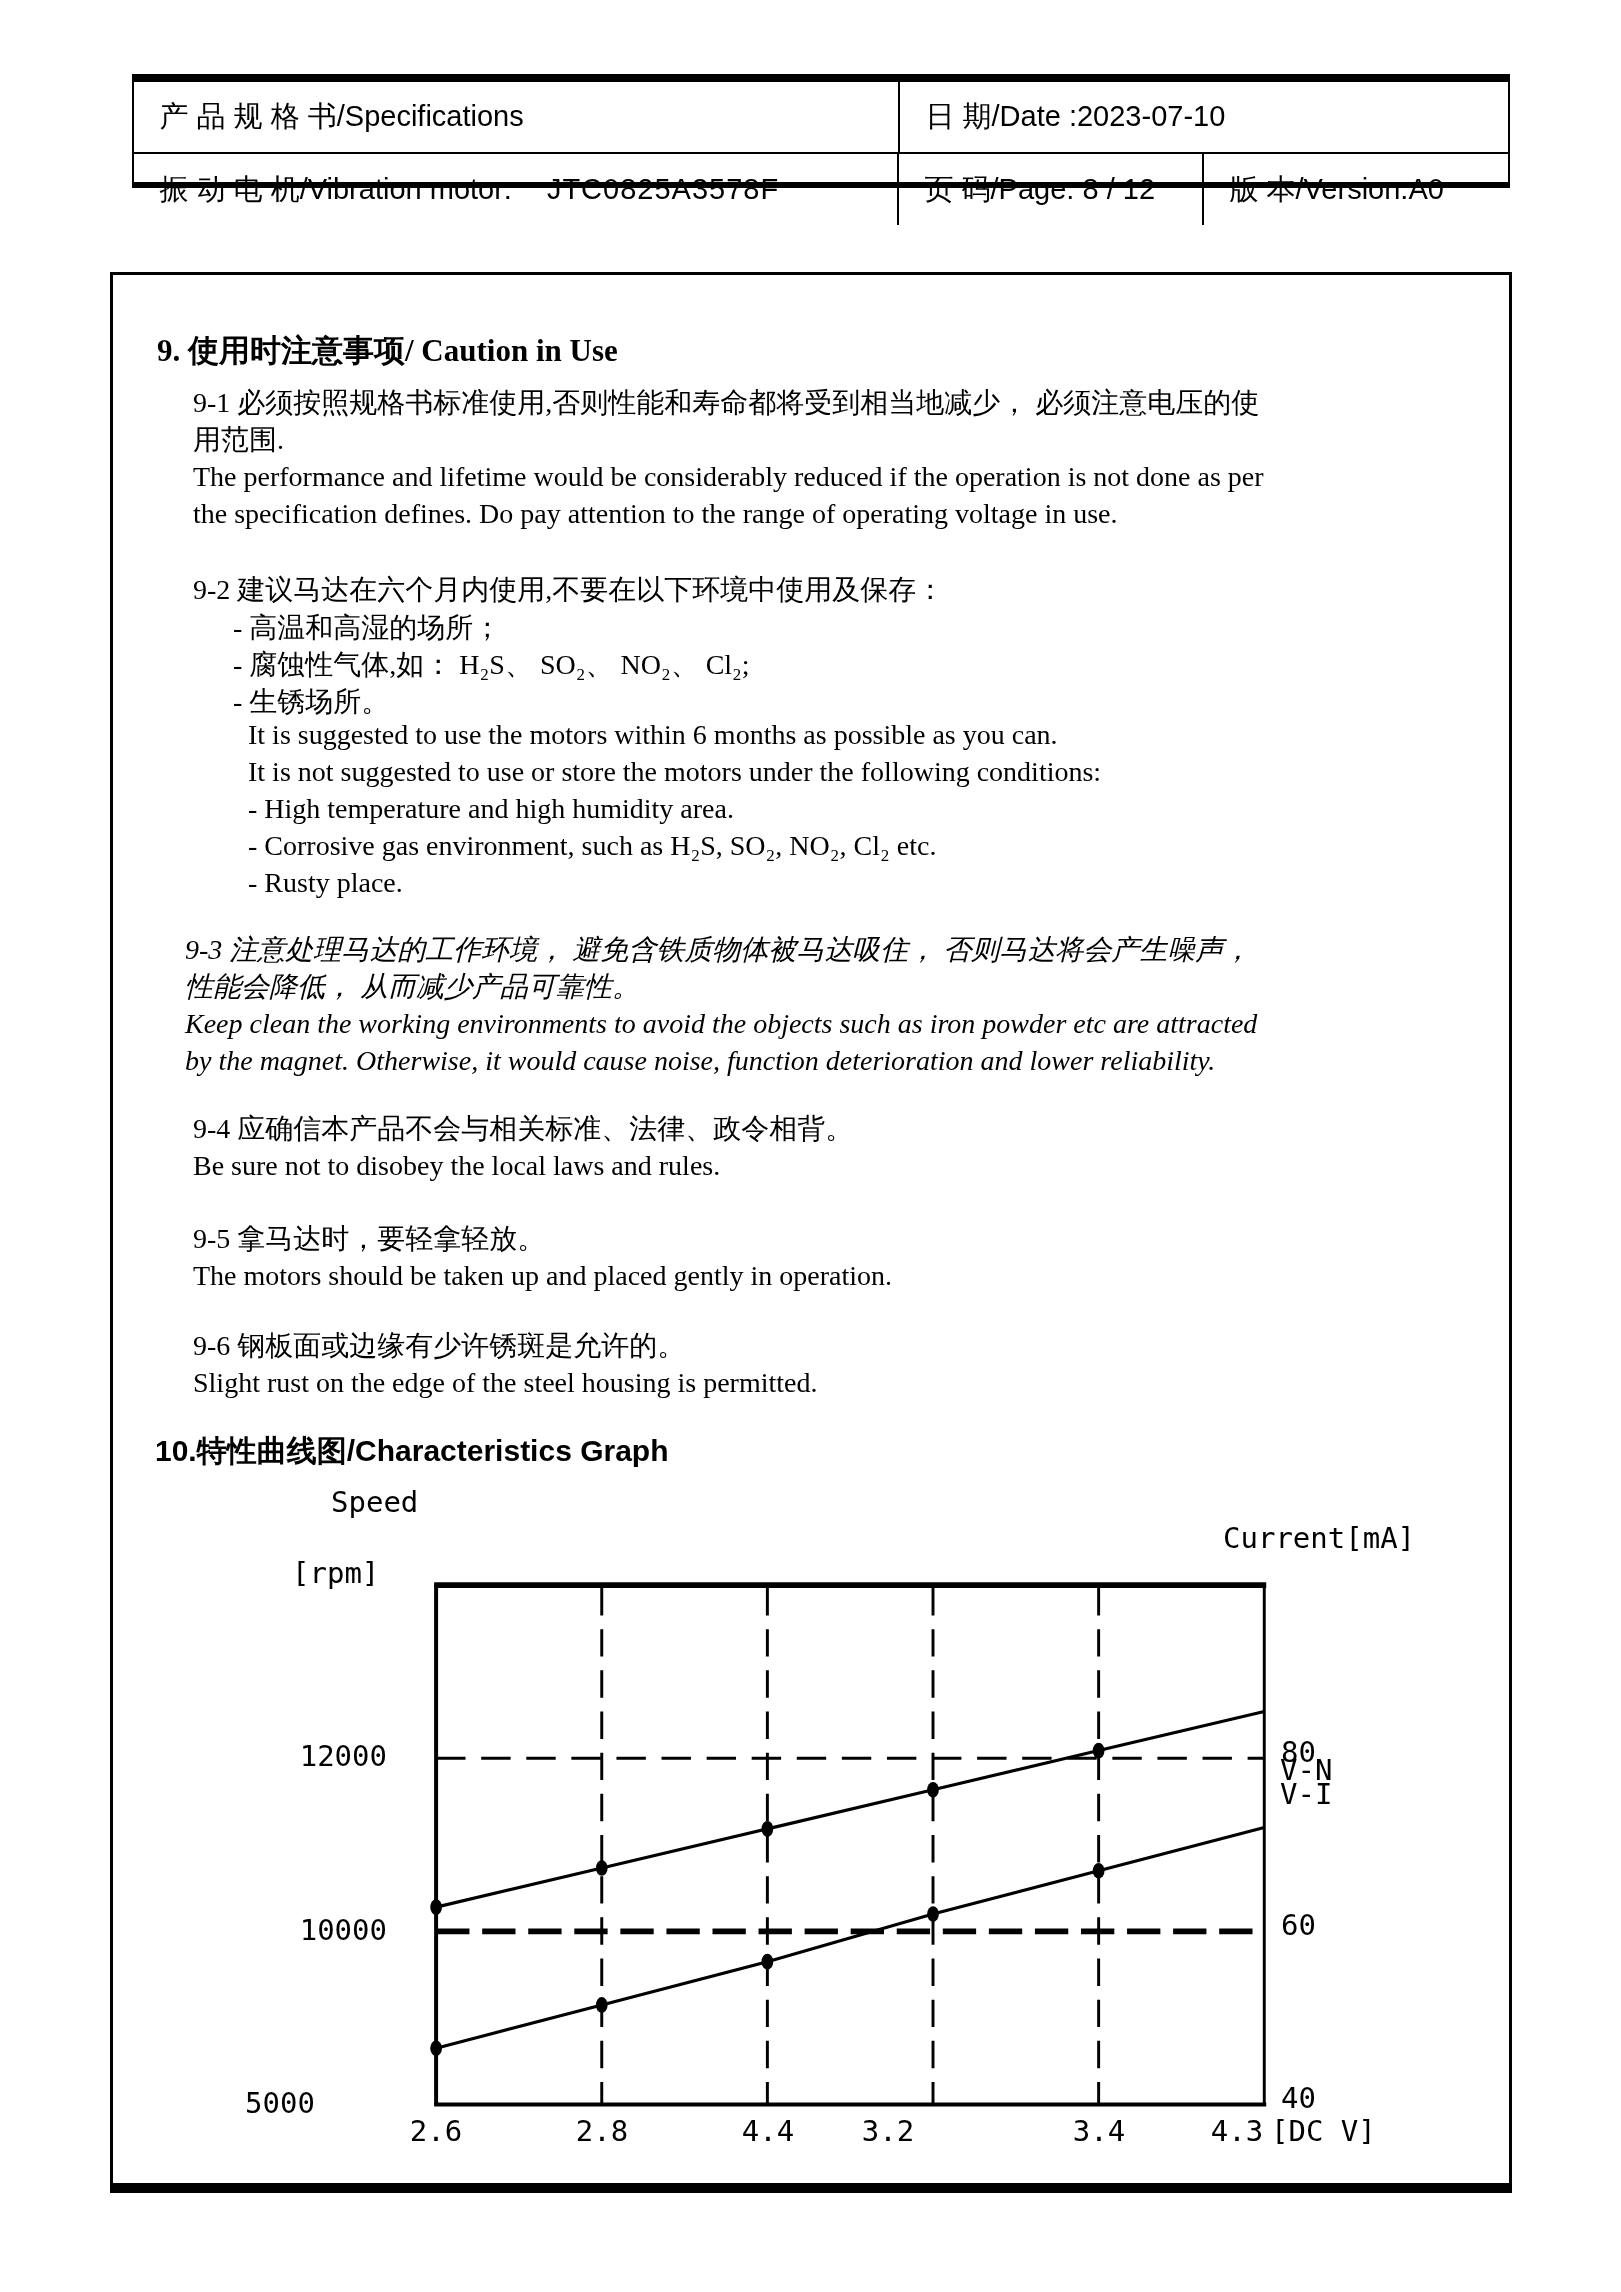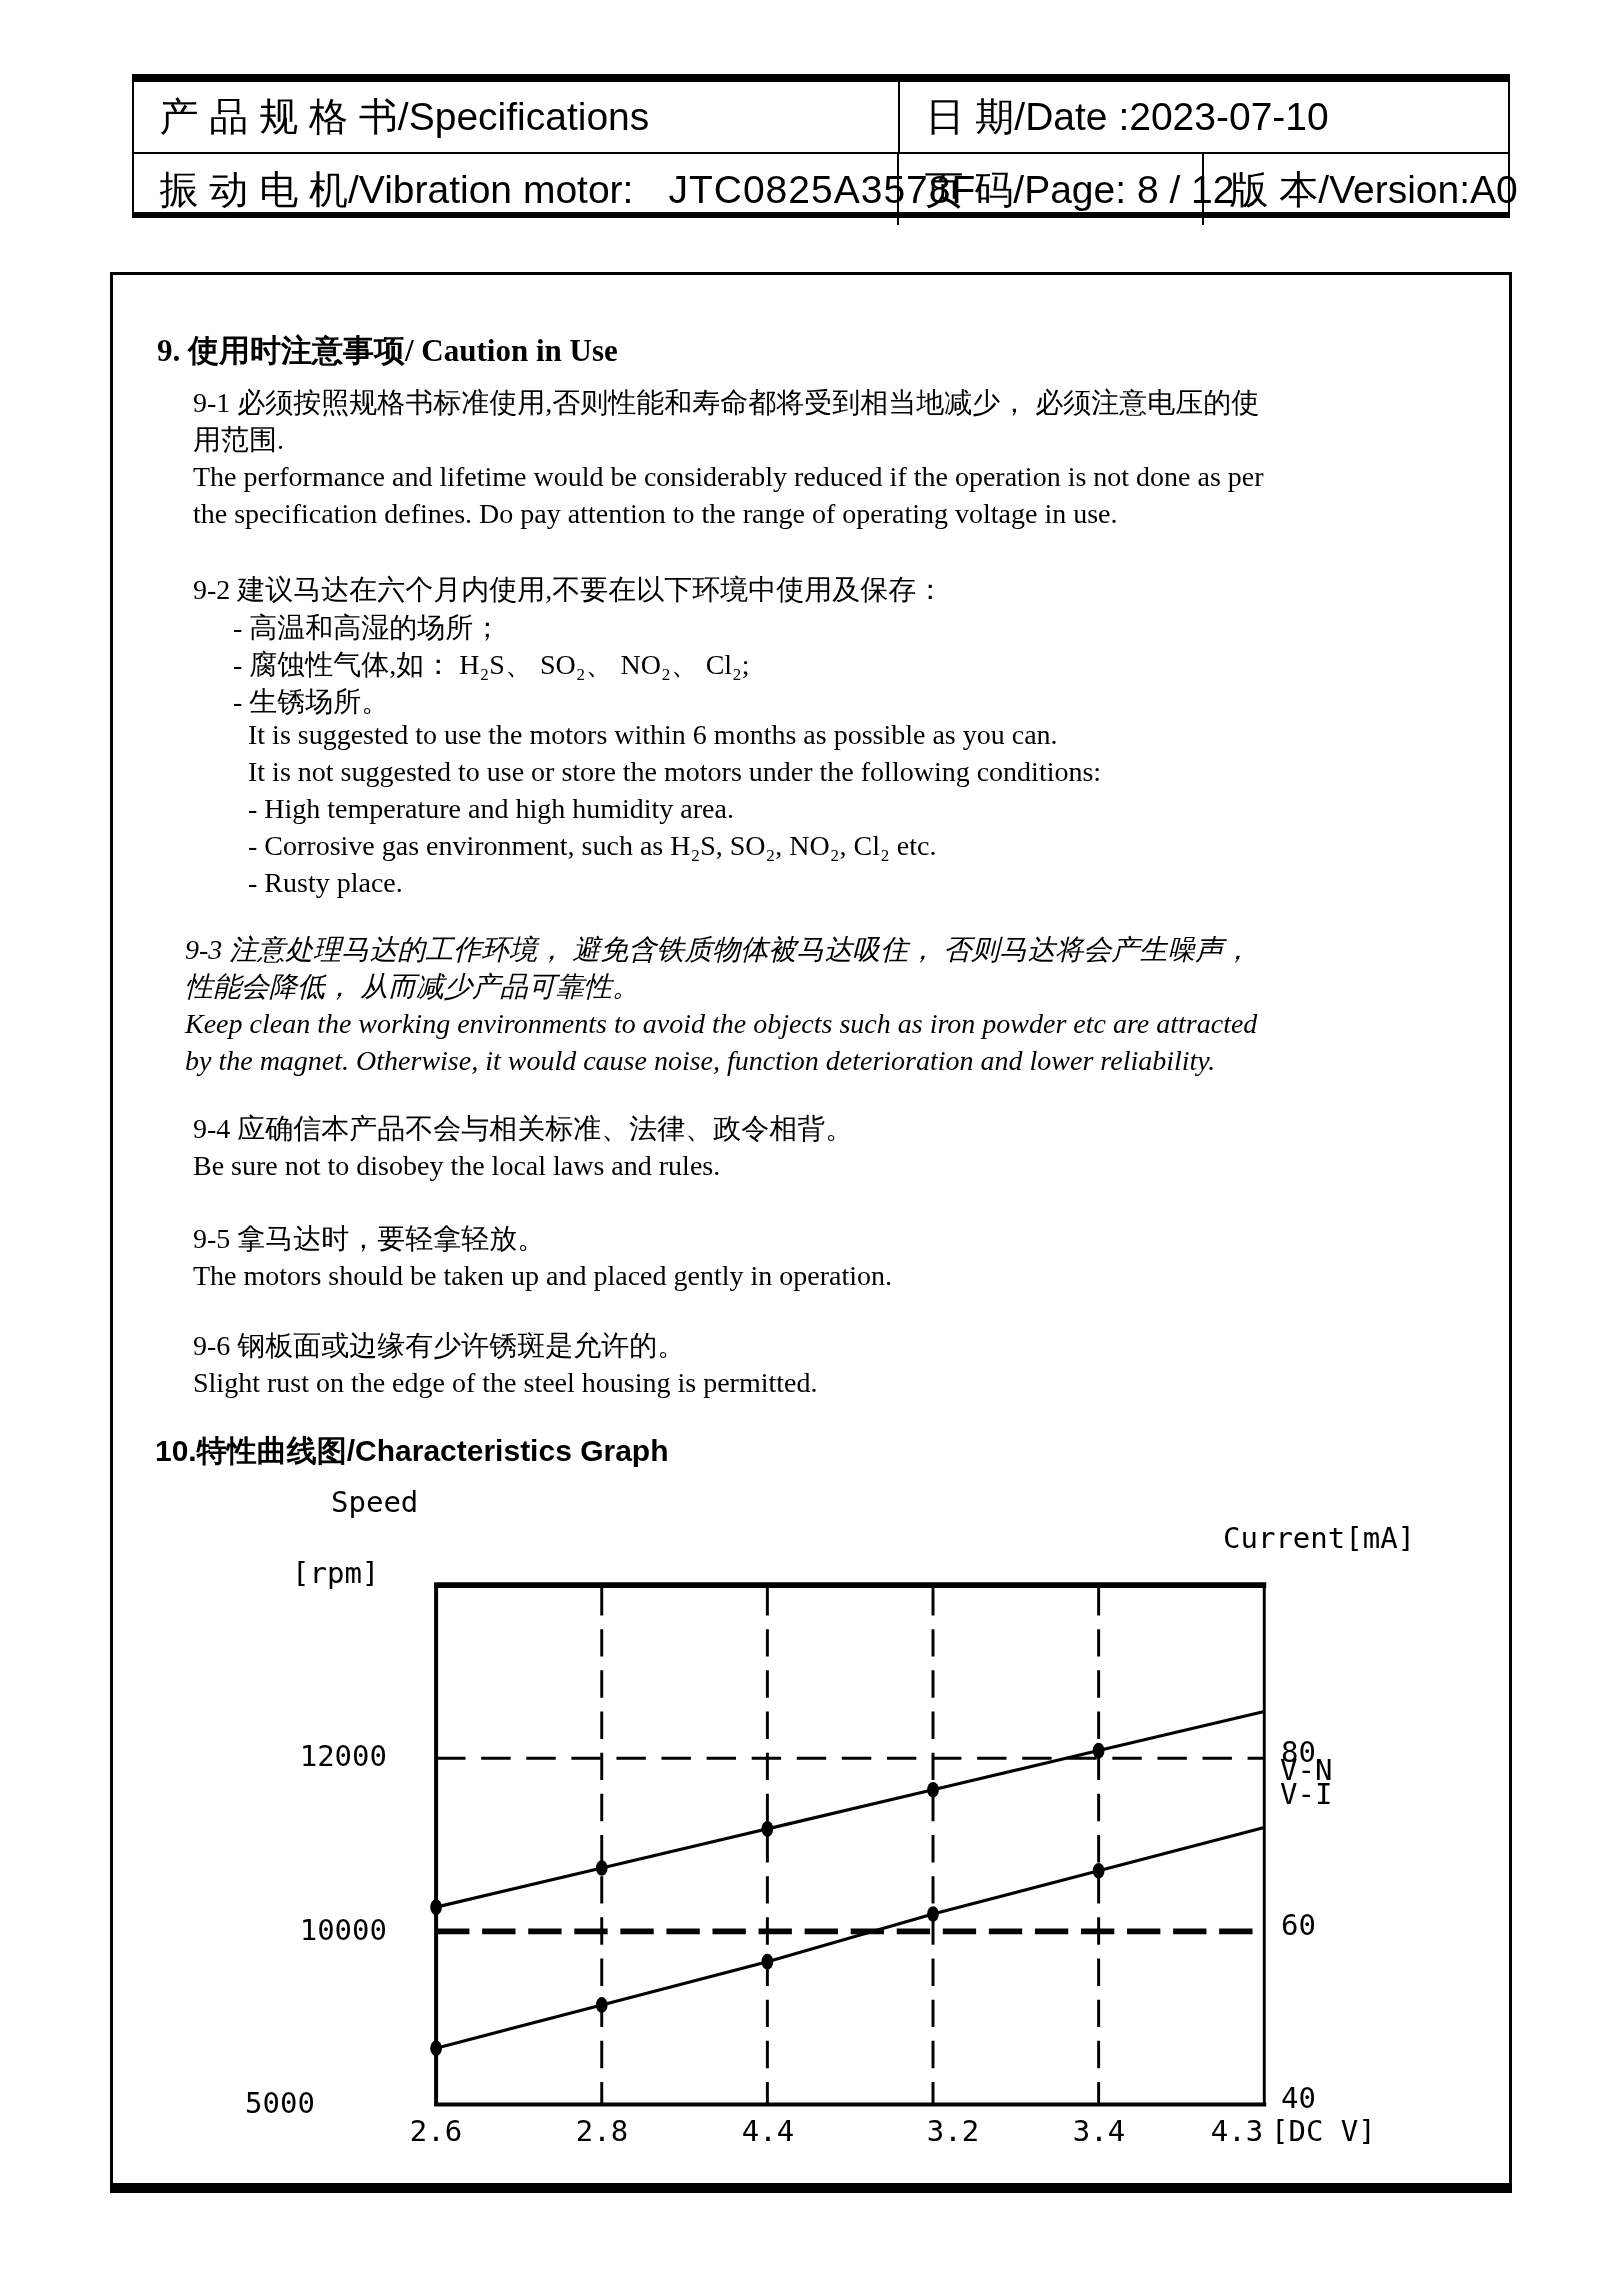--- a/index.html
+++ b/index.html
@@ -1,24 +1,24 @@
 <!DOCTYPE html>
 <html><head>
 <meta charset="utf-8">
 <style>
   html,body{margin:0;padding:0;background:#ffffff;}
   .page{position:relative;width:1621px;height:2293px;background:#ffffff;color:#000;
         font-family:"Liberation Serif","DejaVu Serif",serif;overflow:hidden;}
   .abs{position:absolute;}
 
   
-  .hdr{position:absolute;left:132px;top:74px;width:1378px;height:144px;box-sizing:border-box;
+  .hdr{position:absolute;left:132px;top:74px;width:1378px;height:114px;box-sizing:border-box;
        border-top:8.8px solid #000;border-bottom:6.9px solid #000;
        border-left:2px solid #000;border-right:2.9px solid #000;
-       font-family:"Liberation Sans","DejaVu Sans",sans-serif;font-size:39px;}
+       font-family:"Liberation Sans","DejaVu Sans",sans-serif;font-size:29px;}
   .hdr-row{display:flex;box-sizing:border-box;width:100%;}
   .hdr-row1{height:72px;border-bottom:2px solid #000;}
   .hdr-row2{height:71px;}
   .cell{display:flex;align-items:center;padding-left:25.5px;box-sizing:border-box;white-space:nowrap;}
   .c-product{width:766px;border-right:2px solid #000;}
   .c-date{flex:1;}
   .c-motor{width:765px;border-right:2px solid #000;}
   .c-page{width:305px;border-right:2px solid #000;}
   .c-version{flex:1;}
   .model{margin-left:35px;letter-spacing:1px;}
@@ -121,21 +121,21 @@
   <div id="chart-labels">
       <div class="tick" style="left: 245px; width: 142px; text-align: right; top: 1738px;">12000</div>
       <div class="tick" style="left: 245px; width: 142px; text-align: right; top: 1912px;">10000</div>
       <div class="tick" style="left: 245px; width: 142px; text-align: left; top: 2085px;">5000</div>
       <div class="tick" style="left: 1281px; top: 1734px;">80</div>
       <div class="tick" style="left: 1281px; top: 1907px;">60</div>
       <div class="tick" style="left: 1281px; top: 2080px;">40</div>
       <div class="tick" style="left: 377px; width: 118px; text-align: center; top: 2113px;">2.6</div>
       <div class="tick" style="left: 543px; width: 118px; text-align: center; top: 2113px;">2.8</div>
       <div class="tick" style="left: 709px; width: 118px; text-align: center; top: 2113px;">4.4</div>
-      <div class="tick" style="left: 894px; width: 118px; text-align: center; top: 2113px;">3.2</div>
+      <div class="tick" style="left: 829px; width: 118px; text-align: center; top: 2113px;">3.2</div>
       <div class="tick" style="left: 1040px; width: 118px; text-align: center; top: 2113px;">3.4</div>
       <div class="tick" style="left: 1178px; width: 118px; text-align: center; top: 2113px;">4.3</div>
       <div class="tick" style="left: 1271px; top: 2113px;">[DC V]</div>
       <div class="tick" style="left: 1280px; top: 1752px;">V-N</div>
       <div class="tick" style="left: 1280px; top: 1776px;">V-I</div>
     </div>
 
 </div>
 
 

